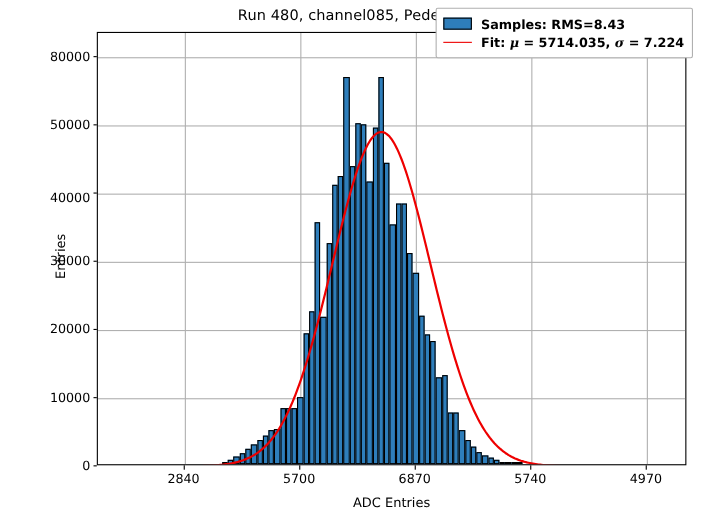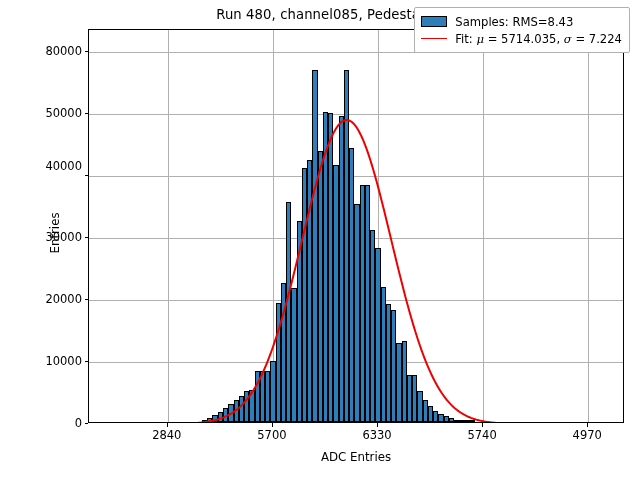--- a/index.html
+++ b/index.html
@@ -131,20 +131,21 @@
     border-radius: 2px;
     padding: 5px 7px 5px 6px;
     font-size: 11.6px;
     color: #000000;
     box-sizing: border-box;
   }
   .legend-row {
     display: flex;
     align-items: center;
     height: 17px;
+    font-weight: bold;
   }
   .legend-swatch-patch {
     width: 26px;
     height: 11px;
     background: #2e7ebb;
     border: 1px solid #000000;
     box-sizing: border-box;
     margin-right: 8px;
     flex: 0 0 auto;
   }
@@ -237,35 +238,35 @@
       <path id="fit-path" fill="none" stroke="#ee0000" stroke-width="2" stroke-linejoin="round" stroke-linecap="round" d="M0.00,394.00 L1.34,394.00 L2.68,394.00 L4.02,394.00 L5.36,394.00 L6.70,394.00 L8.04,394.00 L9.38,394.00 L10.72,394.00 L12.06,394.00 L13.40,394.00 L14.74,394.00 L16.08,394.00 L17.42,394.00 L18.76,394.00 L20.10,394.00 L21.44,394.00 L22.78,394.00 L24.12,394.00 L25.46,394.00 L26.80,394.00 L28.14,394.00 L29.48,394.00 L30.82,394.00 L32.16,394.00 L33.50,394.00 L34.84,394.00 L36.18,394.00 L37.52,394.00 L38.86,394.00 L40.20,394.00 L41.54,394.00 L42.88,394.00 L44.22,394.00 L45.56,394.00 L46.90,394.00 L48.24,394.00 L49.58,393.99 L50.92,393.99 L52.26,393.99 L53.60,393.99 L54.94,393.99 L56.28,393.99 L57.62,393.99 L58.96,393.99 L60.30,393.98 L61.64,393.98 L62.98,393.98 L64.32,393.98 L65.66,393.97 L67.00,393.97 L68.34,393.96 L69.68,393.96 L71.02,393.95 L72.36,393.95 L73.70,393.94 L75.04,393.93 L76.38,393.92 L77.72,393.91 L79.06,393.90 L80.40,393.89 L81.74,393.88 L83.08,393.86 L84.42,393.84 L85.76,393.83 L87.10,393.80 L88.44,393.78 L89.78,393.75 L91.12,393.72 L92.46,393.69 L93.80,393.66 L95.14,393.62 L96.48,393.57 L97.82,393.52 L99.16,393.47 L100.50,393.41 L101.84,393.34 L103.18,393.27 L104.52,393.19 L105.86,393.10 L107.20,393.00 L108.54,392.90 L109.88,392.78 L111.22,392.65 L112.56,392.51 L113.90,392.36 L115.24,392.19 L116.58,392.01 L117.92,391.81 L119.26,391.59 L120.60,391.36 L121.94,391.10 L123.28,390.83 L124.62,390.52 L125.96,390.20 L127.30,389.85 L128.64,389.46 L129.98,389.05 L131.32,388.61 L132.66,388.13 L134.00,387.61 L135.34,387.06 L136.68,386.46 L138.02,385.83 L139.36,385.14 L140.70,384.41 L142.04,383.62 L143.38,382.78 L144.72,381.88 L146.06,380.93 L147.40,379.91 L148.74,378.82 L150.08,377.67 L151.42,376.44 L152.76,375.14 L154.10,373.76 L155.44,372.30 L156.78,370.76 L158.12,369.12 L159.46,367.40 L160.80,365.59 L162.14,363.67 L163.48,361.66 L164.82,359.55 L166.16,357.33 L167.50,355.01 L168.84,352.57 L170.18,350.02 L171.52,347.36 L172.86,344.58 L174.20,341.69 L175.54,338.67 L176.88,335.53 L178.22,332.28 L179.56,328.90 L180.90,325.39 L182.24,321.76 L183.58,318.01 L184.92,314.14 L186.26,310.15 L187.60,306.04 L188.94,301.81 L190.28,297.46 L191.62,293.00 L192.96,288.43 L194.30,283.75 L195.64,278.97 L196.98,274.09 L198.32,269.12 L199.66,264.06 L201.00,258.92 L202.34,253.70 L203.68,248.41 L205.02,243.06 L206.36,237.65 L207.70,232.20 L209.04,226.71 L210.38,221.19 L211.72,215.65 L213.06,210.10 L214.40,204.54 L215.74,199.00 L217.08,193.48 L218.42,187.98 L219.76,182.53 L221.10,177.13 L222.44,171.80 L223.78,166.54 L225.12,161.37 L226.46,156.29 L227.80,151.33 L229.14,146.48 L230.48,141.77 L231.82,137.20 L233.16,132.78 L234.50,128.53 L235.84,124.46 L237.18,120.57 L238.52,116.88 L239.86,113.39 L241.20,110.11 L242.54,107.06 L243.88,104.23 L245.22,101.65 L246.56,99.31 L247.90,97.22 L249.24,95.38 L250.58,93.81 L251.92,92.50 L253.26,91.46 L254.60,90.69 L255.94,90.20 L257.28,89.98 L258.62,90.04 L259.96,90.37 L261.30,90.98 L262.64,91.86 L263.98,93.01 L265.32,94.42 L266.66,96.11 L268.00,98.05 L269.34,100.24 L270.68,102.68 L272.02,105.37 L273.36,108.29 L274.70,111.43 L276.04,114.80 L277.38,118.37 L278.72,122.15 L280.06,126.11 L281.40,130.26 L282.74,134.58 L284.08,139.06 L285.42,143.69 L286.76,148.46 L288.10,153.36 L289.44,158.37 L290.78,163.49 L292.12,168.70 L293.46,173.99 L294.80,179.35 L296.14,184.77 L297.48,190.24 L298.82,195.75 L300.16,201.28 L301.50,206.83 L302.84,212.38 L304.18,217.93 L305.52,223.46 L306.86,228.97 L308.20,234.45 L309.54,239.88 L310.88,245.27 L312.22,250.60 L313.56,255.86 L314.90,261.04 L316.24,266.15 L317.58,271.18 L318.92,276.11 L320.26,280.95 L321.60,285.69 L322.94,290.32 L324.28,294.85 L325.62,299.26 L326.96,303.56 L328.30,307.74 L329.64,311.81 L330.98,315.75 L332.32,319.57 L333.66,323.27 L335.00,326.85 L336.34,330.30 L337.68,333.63 L339.02,336.84 L340.36,339.93 L341.70,342.89 L343.04,345.74 L344.38,348.47 L345.72,351.09 L347.06,353.59 L348.40,355.98 L349.74,358.26 L351.08,360.43 L352.42,362.50 L353.76,364.47 L355.10,366.35 L356.44,368.12 L357.78,369.81 L359.12,371.40 L360.46,372.91 L361.80,374.34 L363.14,375.68 L364.48,376.95 L365.82,378.15 L367.16,379.28 L368.50,380.33 L369.84,381.33 L371.18,382.26 L372.52,383.13 L373.86,383.95 L375.20,384.71 L376.54,385.43 L377.88,386.09 L379.22,386.72 L380.56,387.29 L381.90,387.83 L383.24,388.33 L384.58,388.80 L385.92,389.23 L387.26,389.63 L388.60,389.99 L389.94,390.34 L391.28,390.65 L392.62,390.94 L393.96,391.21 L395.30,391.46 L396.64,391.68 L397.98,391.89 L399.32,392.09 L400.66,392.26 L402.00,392.42 L403.34,392.57 L404.68,392.70 L406.02,392.83 L407.36,392.94 L408.70,393.04 L410.04,393.14 L411.38,393.22 L412.72,393.30 L414.06,393.37 L415.40,393.43 L416.74,393.49 L418.08,393.54 L419.42,393.59 L420.76,393.63 L422.10,393.67 L423.44,393.71 L424.78,393.74 L426.12,393.77 L427.46,393.79 L428.80,393.81 L430.14,393.83 L431.48,393.85 L432.82,393.87 L434.16,393.88 L435.50,393.90 L436.84,393.91 L438.18,393.92 L439.52,393.93 L440.86,393.94 L442.20,393.94 L443.54,393.95 L444.88,393.96 L446.22,393.96 L447.56,393.97 L448.90,393.97 L450.24,393.97 L451.58,393.98 L452.92,393.98 L454.26,393.98 L455.60,393.98 L456.94,393.99 L458.28,393.99 L459.62,393.99 L460.96,393.99 L462.30,393.99 L463.64,393.99 L464.98,393.99 L466.32,393.99 L467.66,394.00 L469.00,394.00 L470.34,394.00 L471.68,394.00 L473.02,394.00 L474.36,394.00 L475.70,394.00 L477.04,394.00 L478.38,394.00 L479.72,394.00 L481.06,394.00 L482.40,394.00 L483.74,394.00 L485.08,394.00 L486.42,394.00 L487.76,394.00 L489.10,394.00 L490.44,394.00 L491.78,394.00 L493.12,394.00 L494.46,394.00 L495.80,394.00 L497.14,394.00 L498.48,394.00 L499.82,394.00 L501.16,394.00 L502.50,394.00 L503.84,394.00 L505.18,394.00 L506.52,394.00 L507.86,394.00 L509.20,394.00 L510.54,394.00 L511.88,394.00 L513.22,394.00 L514.56,394.00 L515.90,394.00 L517.24,394.00 L518.58,394.00 L519.92,394.00 L521.26,394.00 L522.60,394.00 L523.94,394.00 L525.28,394.00 L526.62,394.00 L527.96,394.00 L529.30,394.00 L530.64,394.00 L531.98,394.00 L533.32,394.00 L534.66,394.00 L536.00,394.00"></path>
     </svg>
   </div>
 
   <div id="ticks">
       <div class="xtick-mark" style="left: 166.824px;"></div>
       <div class="xtick-label" style="left: 166.824px;">2840</div>
       <div class="xtick-mark" style="left: 271.922px;"></div>
       <div class="xtick-label" style="left: 271.922px;">5700</div>
       <div class="xtick-mark" style="left: 377.02px;"></div>
-      <div class="xtick-label" style="left: 377.02px;">6330</div>
+      <div class="xtick-label" style="left: 377.02px;">6870</div>
       <div class="xtick-mark" style="left: 482.118px;"></div>
       <div class="xtick-label" style="left: 482.118px;">5740</div>
       <div class="xtick-mark" style="left: 587.216px;"></div>
       <div class="xtick-label" style="left: 587.216px;">4970</div>
       <div class="ytick-mark" style="top: 423px;"></div>
       <div class="ytick-label" style="top: 423px;">0</div>
       <div class="ytick-mark" style="top: 360.953px;"></div>
       <div class="ytick-label" style="top: 360.953px;">10000</div>
       <div class="ytick-mark" style="top: 298.906px;"></div>
       <div class="ytick-label" style="top: 298.906px;">20000</div>
       <div class="ytick-mark" style="top: 236.858px;"></div>
       <div class="ytick-label" style="top: 236.858px;">30000</div>
       <div class="ytick-mark" style="top: 174.811px;"></div>
-      <div class="ytick-label" style="top: 166px;">40000</div>
+      <div class="ytick-label" style="top: 180px;">40000</div>
       <div class="ytick-mark" style="top: 112.764px;"></div>
       <div class="ytick-label" style="top: 112.764px;">50000</div>
       <div class="ytick-mark" style="top: 50.7165px;"></div>
       <div class="ytick-label" style="top: 50.7165px;">80000</div>
     </div>
 
   <div id="xlabel">ADC Entries</div>
   <div id="ylabel">Entries</div>
 
   <div id="legend">

